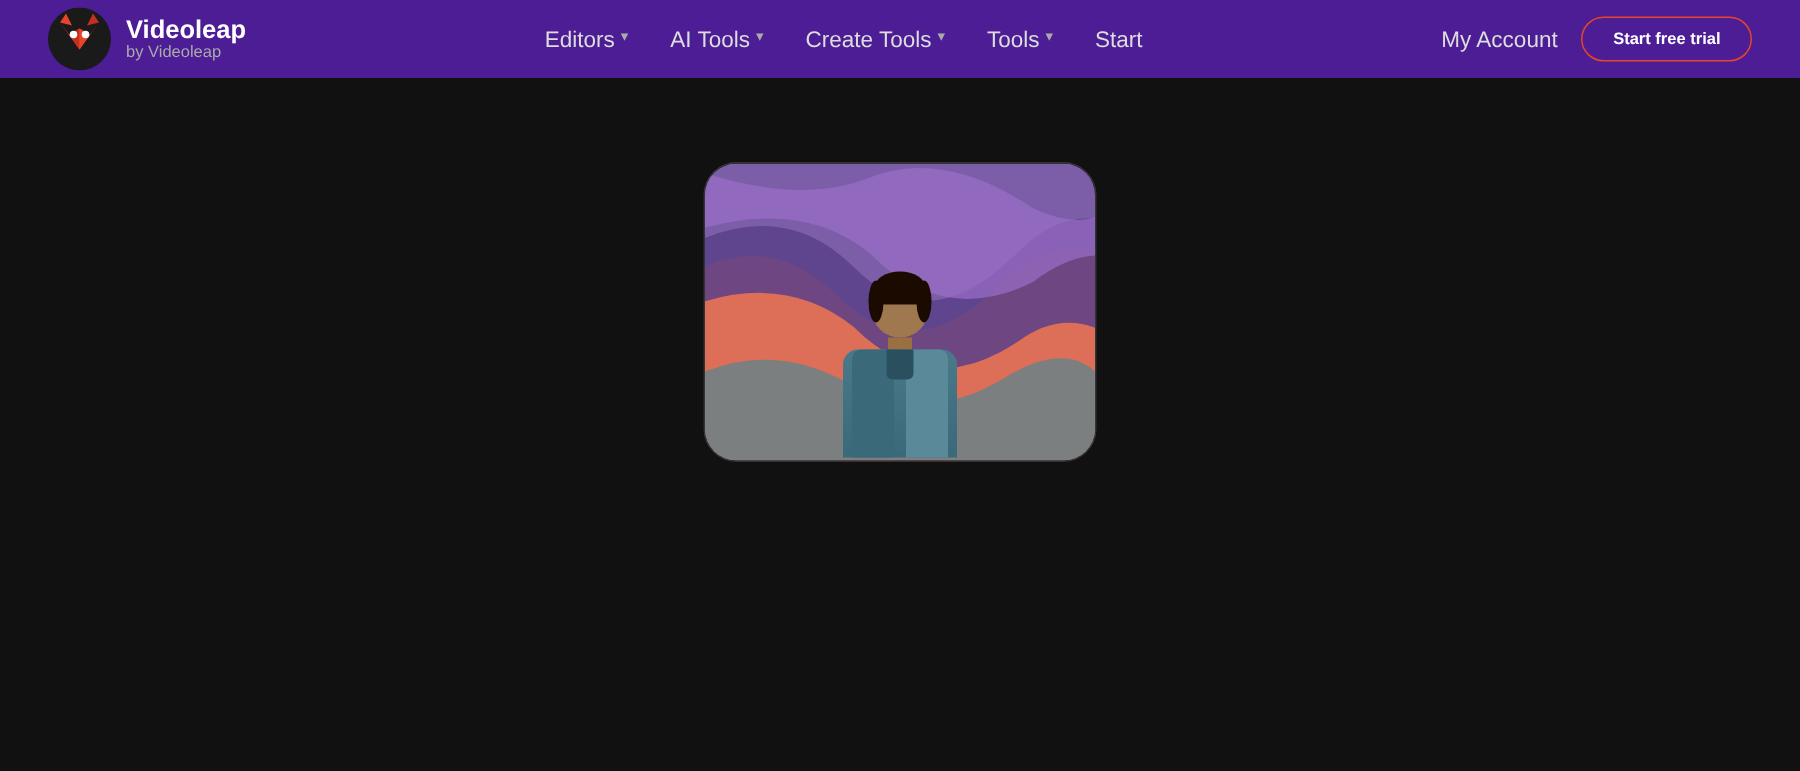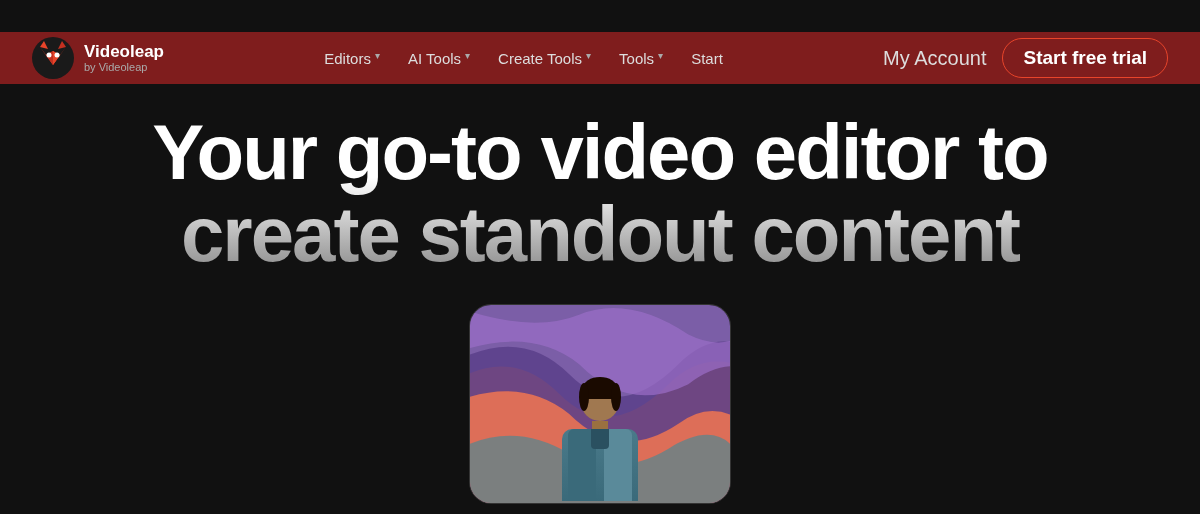--- a/index.html
+++ b/index.html
@@ -12,24 +12,23 @@
       font-family: -apple-system, BlinkMacSystemFont, 'Segoe UI', sans-serif;
     }
 
     
     nav {
       display: flex;
       align-items: center;
       justify-content: space-between;
       padding: 0 32px;
       height: 52px;
-      background: #7f1d1d;
+      background: #4c1d95;
       position: relative;
       z-index: 10;
-      margin-top: 32px;
     }
 
     .nav-logo {
       display: flex;
       align-items: center;
       gap: 10px;
       text-decoration: none;
     }
 
     .logo-icon {
@@ -82,32 +81,32 @@
 
     .nav-right {
       display: flex;
       align-items: center;
       gap: 16px;
     }
 
     .my-account-link {
       color: #dddddd;
       text-decoration: none;
-      font-size: 20px;
+      font-size: 15px;
       font-weight: 500;
       text-align: right;
     }
 
     .start-trial-btn {
       background: transparent;
       border: 1.5px solid #e8442a;
       color: #ffffff;
       padding: 8px 20px;
       border-radius: 24px;
-      font-size: 19px;
+      font-size: 11px;
       font-weight: 600;
       cursor: pointer;
       white-space: nowrap;
     }
 
     
     .hero {
       position: relative;
       display: flex;
       flex-direction: column;
@@ -211,24 +210,20 @@
     </li>
   </ul>
 
   <div class="nav-right">
     <a href="#" class="my-account-link">My Account</a>
     <button class="start-trial-btn">Start free trial</button>
   </div>
 </nav>
 
 <section class="hero">
-  <h1 class="hero-title">
-    <span>Your go-to video editor to</span><br>
-    <span>create standout content</span>
-  </h1>
 
   <div class="video-card-container">
     <div class="video-card">
 
       <svg class="video-card-bg" viewBox="0 0 262 200" xmlns="http://www.w3.org/2000/svg" preserveAspectRatio="xMidYMid slice">
 
         <rect width="262" height="200" fill="#7B5EA7"></rect>
 
         <path d="M-20 80 Q40 40 90 90 Q140 140 200 80 Q240 40 290 70 L290 200 L-20 200 Z" fill="#E87050" opacity="0.9"></path>
 

